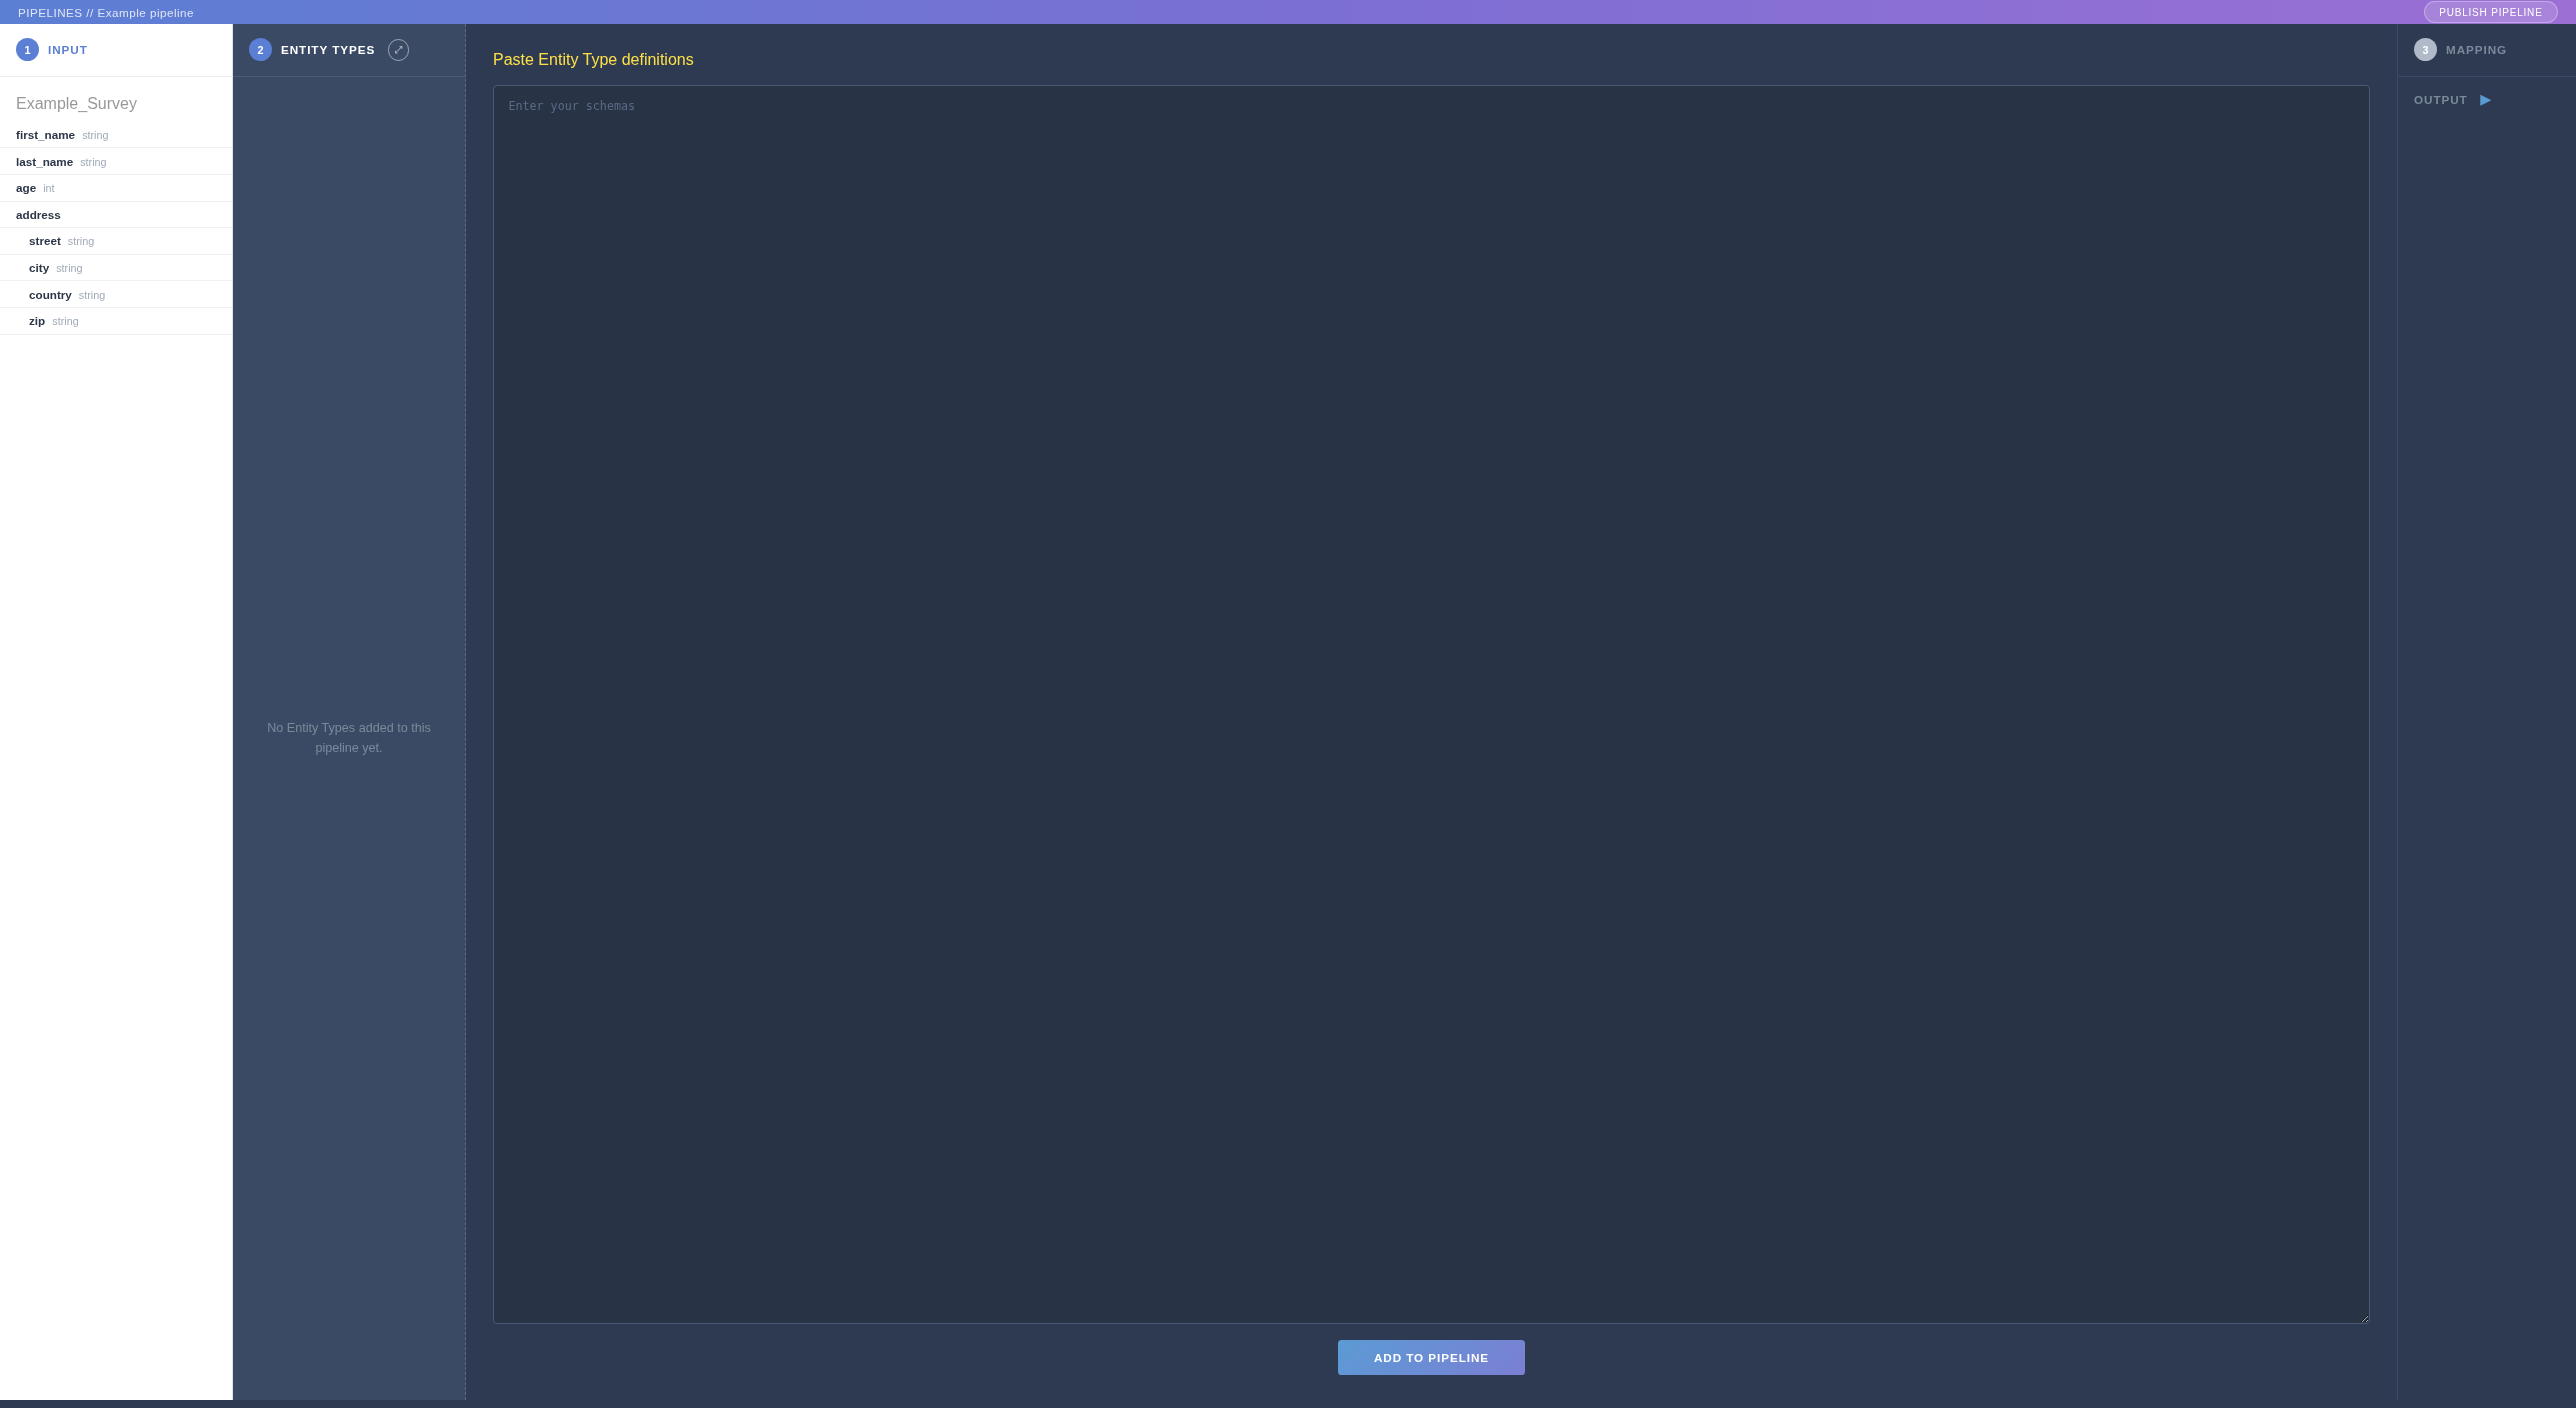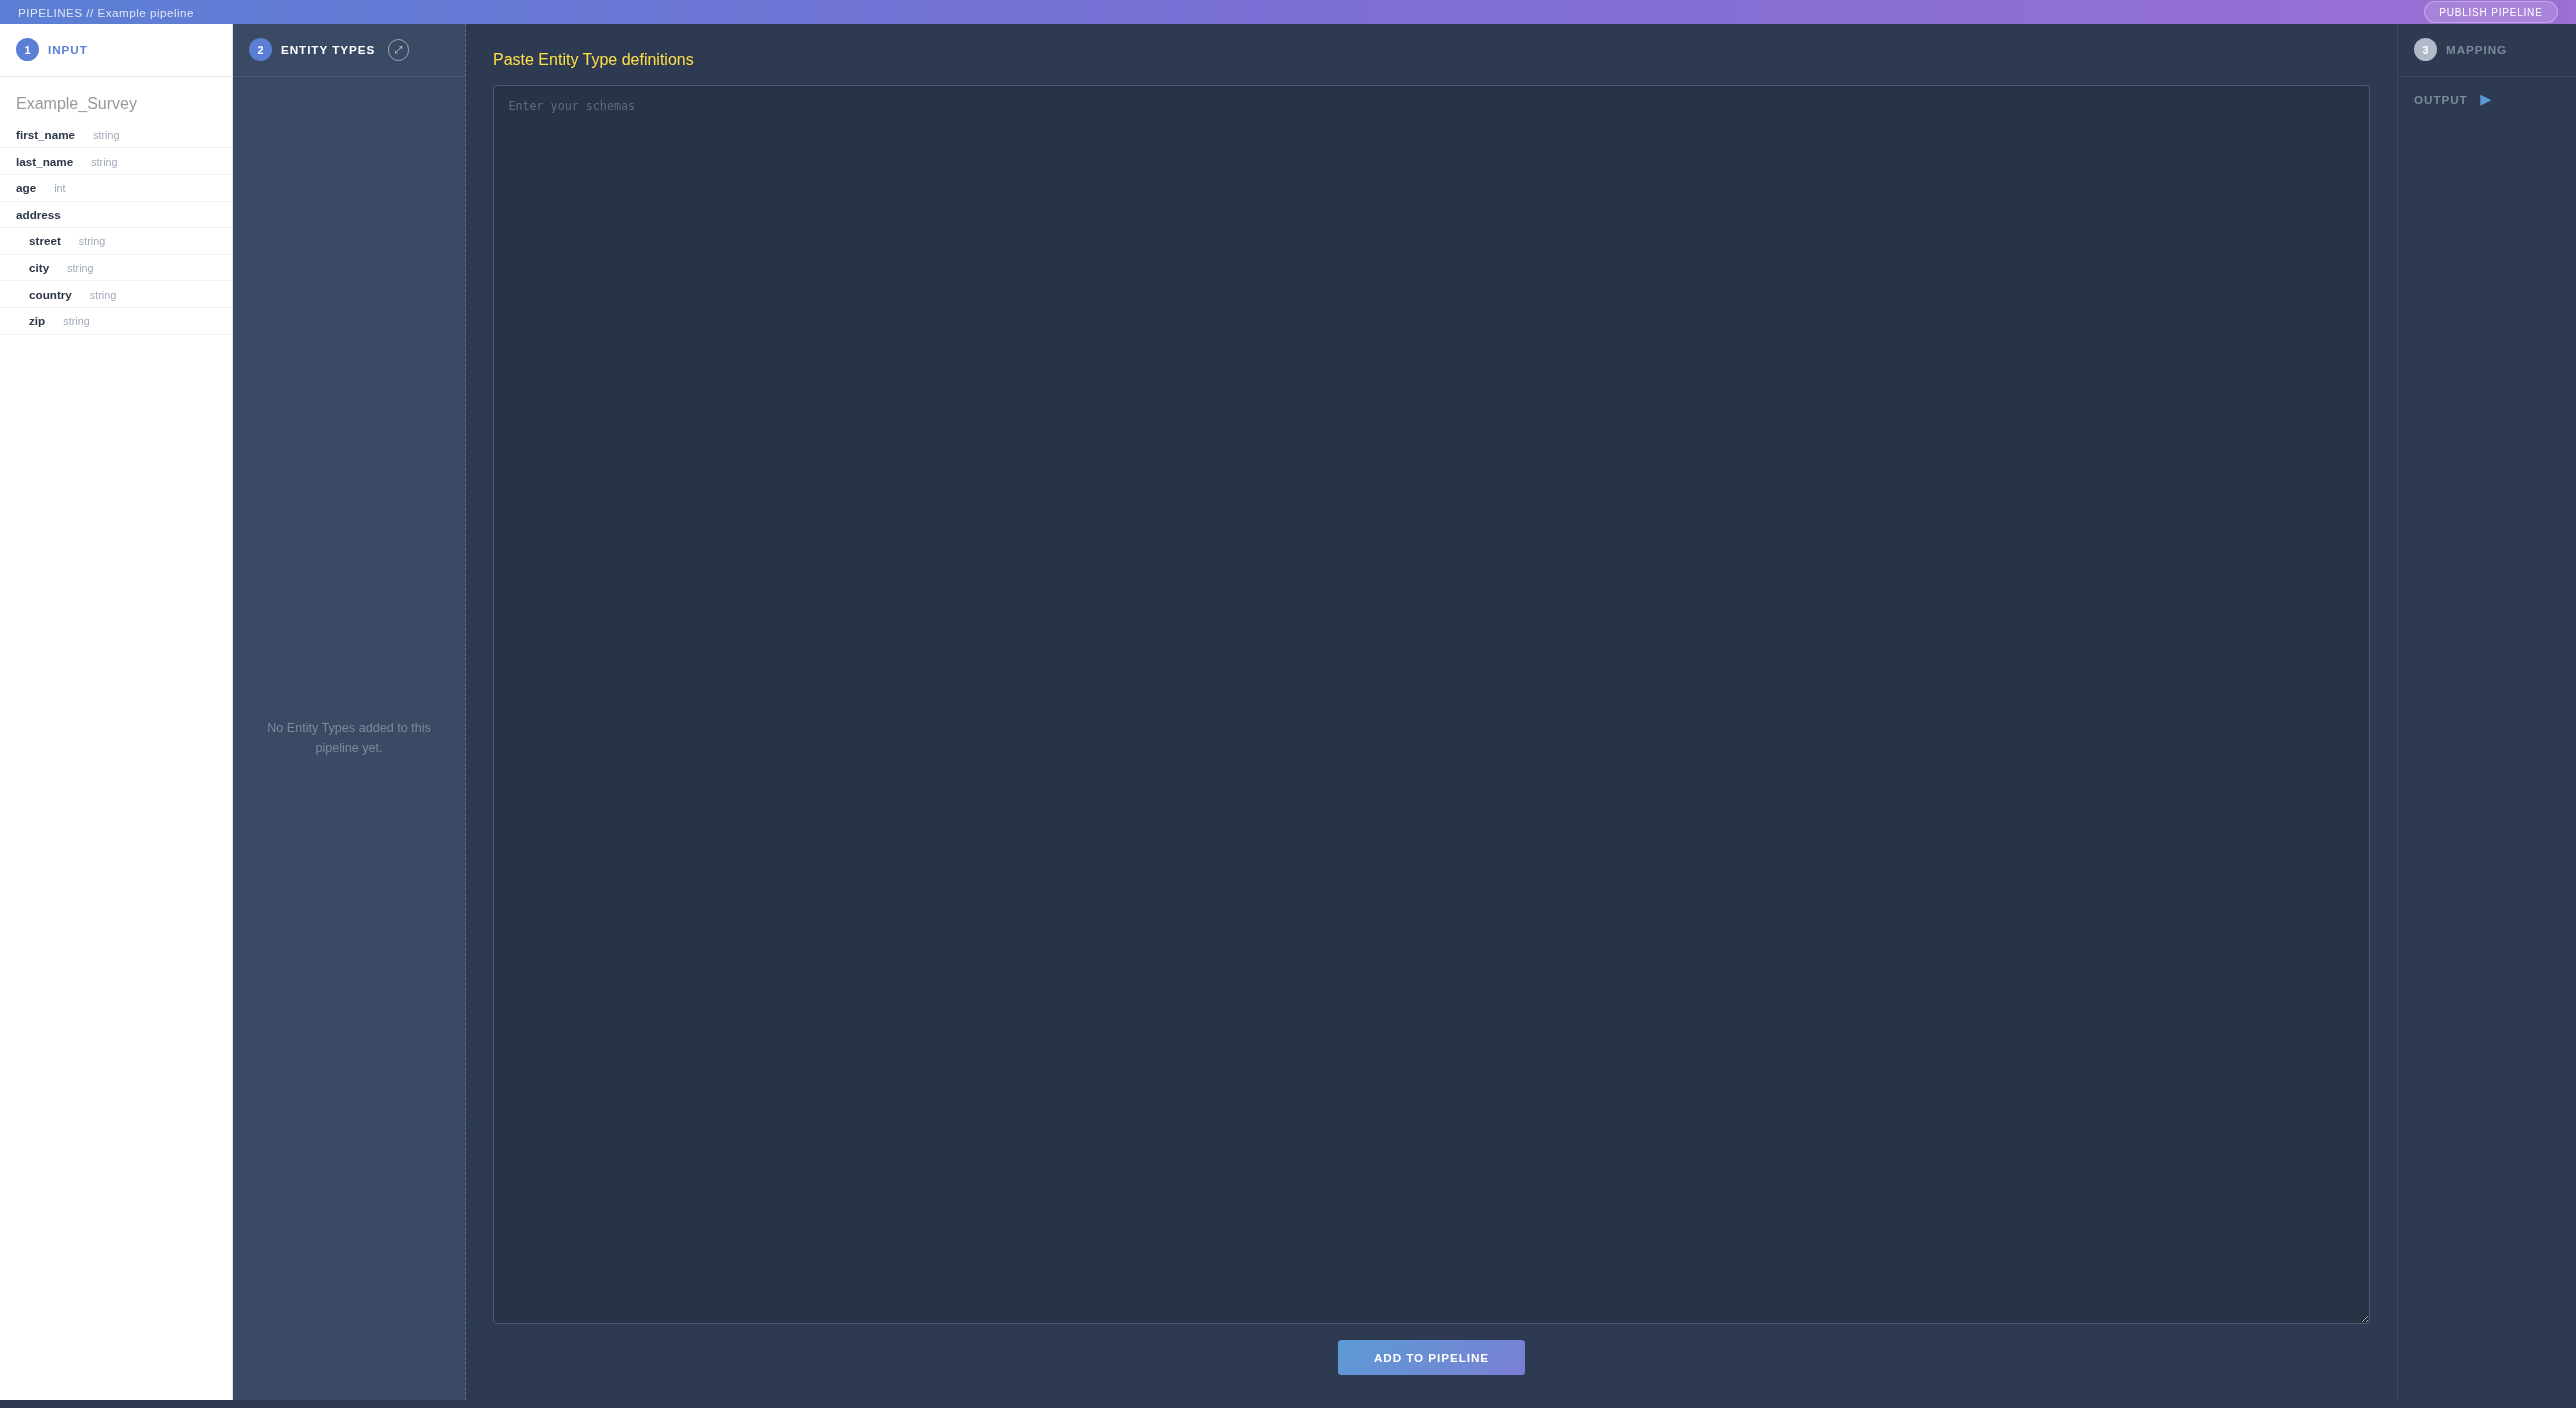--- a/index.html
+++ b/index.html
@@ -85,21 +85,21 @@
       overflow-y: auto;
     }
     .input-survey-name {
       color: #999;
       font-size: 16px;
       padding: 5.4px 16px 9px;
     }
     .input-item {
       display: flex;
       align-items: baseline;
-      gap: 18px;
+      gap: 7px;
       padding: 6.3px 16px;
       border-bottom: 0.9px solid #eef1f5;
       font-size: 11.7px;
     }
     .input-item.indented {
       padding-left: 29px;
     }
     .input-item-name {
       color: #2d3748;
       font-weight: 600;

